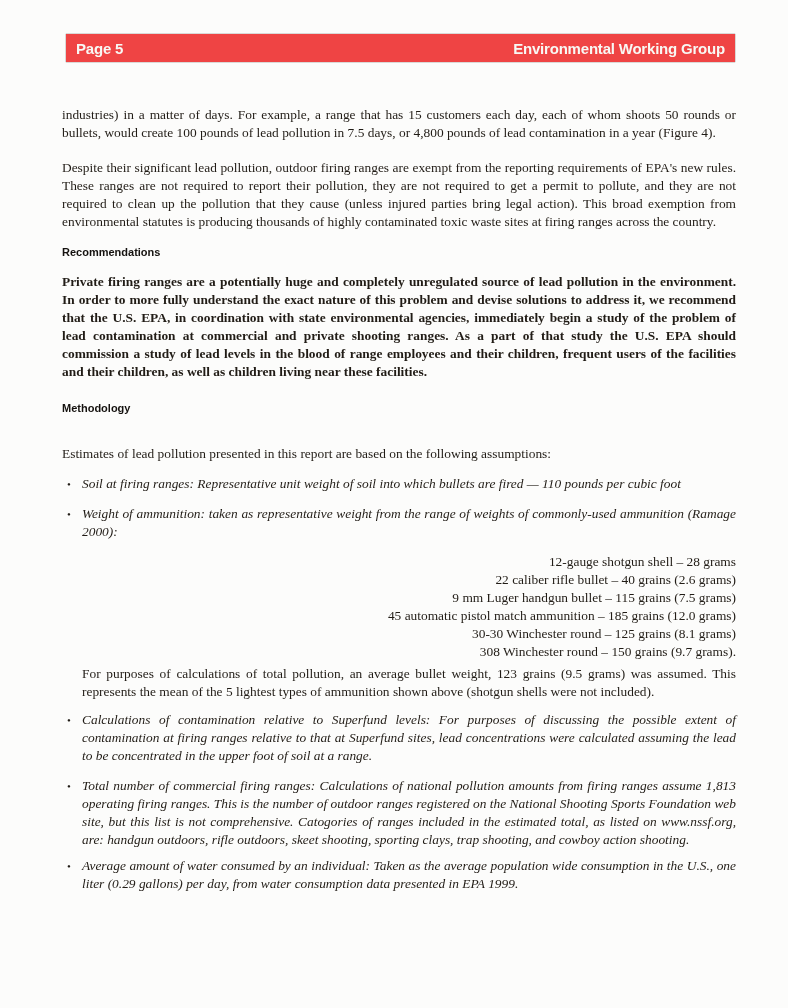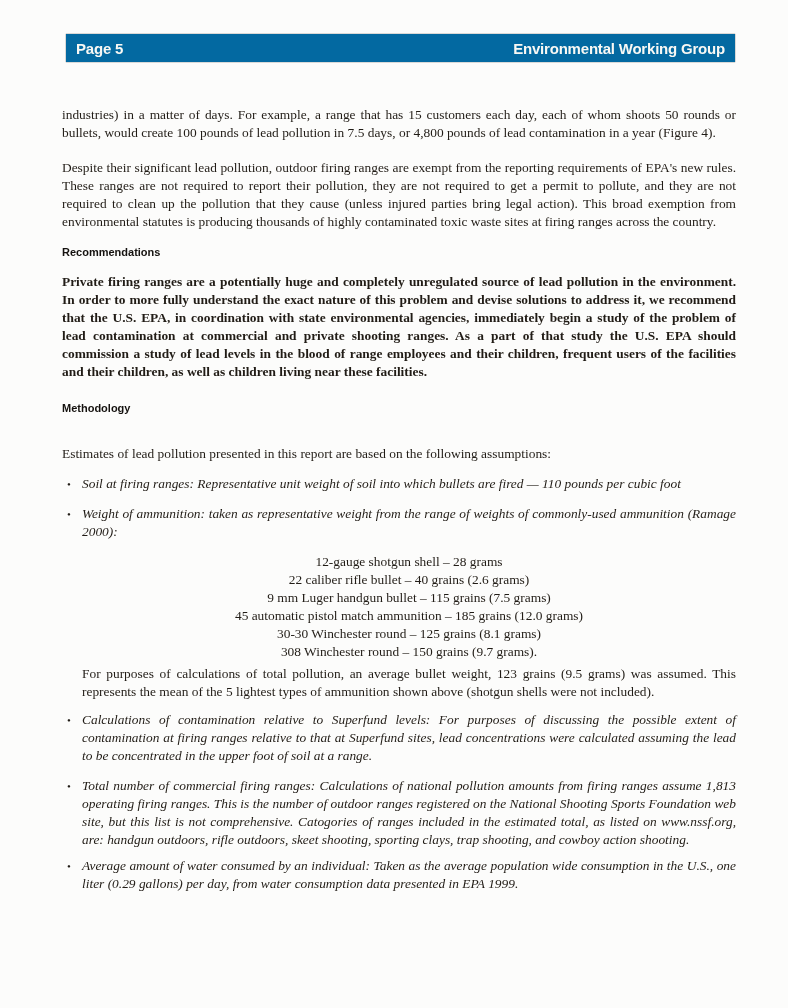--- a/index.html
+++ b/index.html
@@ -11,21 +11,21 @@
   .sheet {
     position: relative;
     width: 788px; height: 1008px;
     background: #fcfcfb;
     overflow: hidden;
   }
   .header-bar {
     position: absolute;
     left: 66px; top: 34px;
     width: 669px; height: 28px;
-    background: #0369a1;
+    background: #ef4444;
     display: flex;
     align-items: center;
     justify-content: space-between;
     padding: 0 10px;
     box-sizing: border-box;
     box-shadow: 0 0 1px #3a342c;
   }
   .header-bar span {
     font-family: "Liberation Sans", sans-serif;
     font-weight: bold;
@@ -63,21 +63,21 @@
     width: 20px;
     padding-left: 5px;
     box-sizing: border-box;
     font-size: 11px;
     line-height: 18px;
     color: #211c16;
   }
   .bullet .b-text { flex: 1; text-align: justify; font-style: italic; }
   .ammo-list {
     margin: 0 0 4px 20px;
-    text-align: center;
+    text-align: right;
   }
   .ammo-list div { line-height: 18px; }
   .ammo-note {
     margin: 0 0 10px 20px !important;
   }
   .bullet.b-ranges { margin-bottom: 8px; }
   .bullet.b-water { margin-bottom: 0; }
 </style>
 </head>
 <body>

